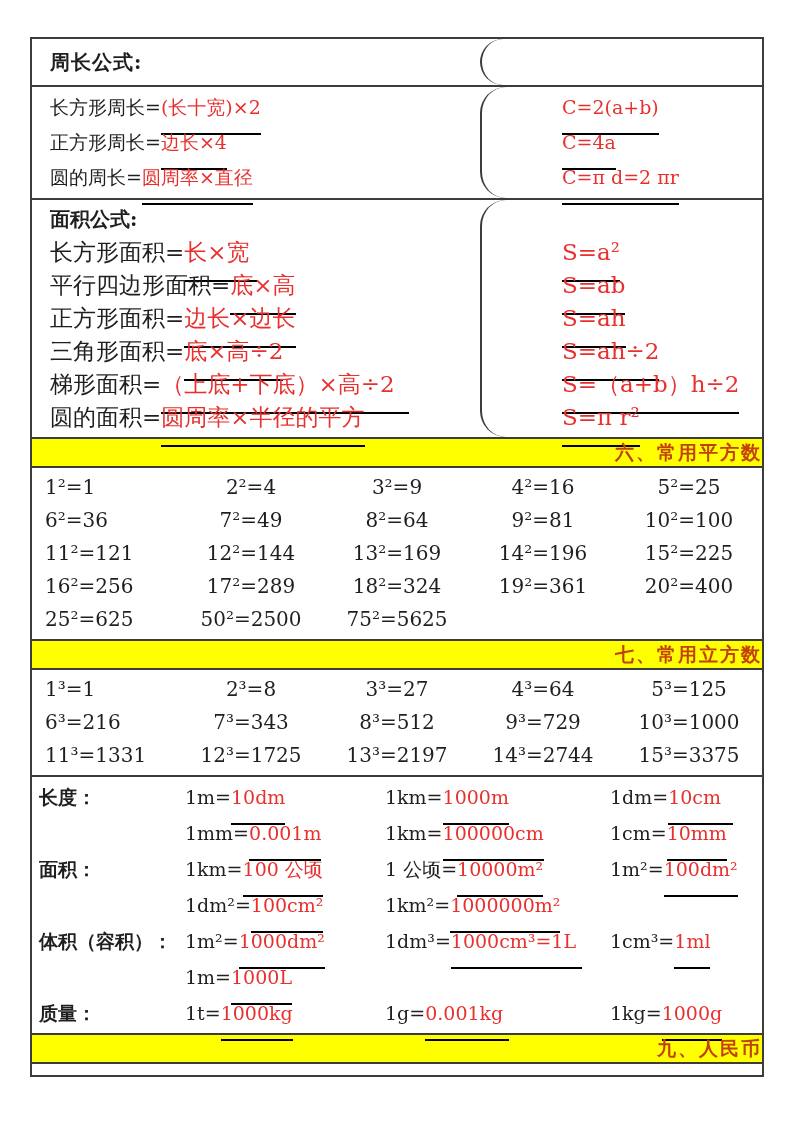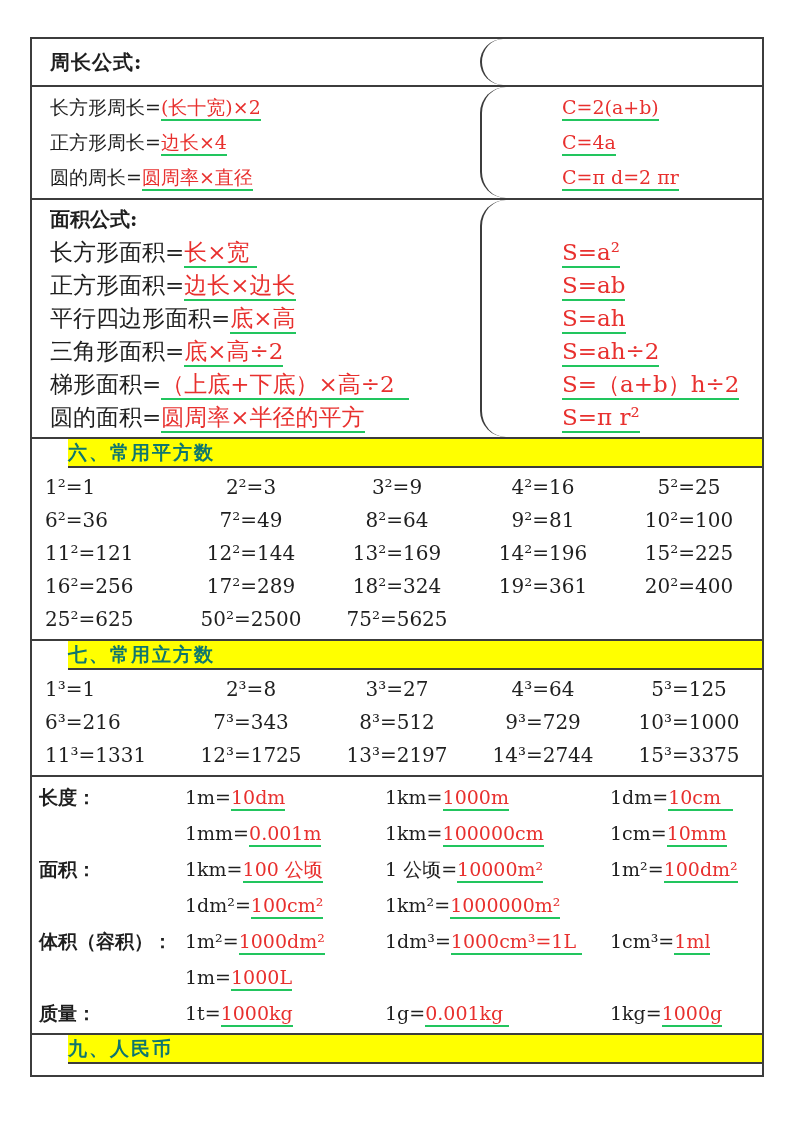--- a/index.html
+++ b/index.html
@@ -13,26 +13,25 @@
     border:2px solid #3c3c3c;background:#fff;
   }
   .twocol{display:flex;border-bottom:2px solid #3c3c3c;}
   .twocol .lcol{width:448px;box-sizing:border-box;padding:3px 0 3px 18px;}
   .twocol .rcol{flex:1;border-left:2px solid #3c3c3c;box-sizing:border-box;padding:3px 0 3px 80px;border-radius:26px;}
   .sec-title{font-weight:bold;font-size:20px;line-height:40px;letter-spacing:1px;}
   .frow{font-size:19px;line-height:35px;white-space:pre;}
   .arow{font-size:23px;line-height:33px;white-space:pre;}
   .atitle{font-weight:bold;font-size:20px;line-height:33px;}
   .red{color:#e8302e;}
-  .u{border-bottom:2px solid #22c55e;padding-bottom:1px;white-space:pre;}
+  .u{border-bottom:2px solid #000000;padding-bottom:15px;white-space:pre;}
   .band{
-    background:#ffff00;color:#0f766e;font-weight:bold;font-size:19px;
-    text-align:left;height:27px;line-height:27px;letter-spacing:2px;
+    background:#ffff00;color:#c2410c;font-weight:bold;font-size:19px;
+    text-align:right;height:27px;line-height:27px;letter-spacing:2px;
     border-bottom:2px solid #3c3c3c;
-    margin-left:36px;
   }
   .grid5{
     display:grid;grid-template-columns:repeat(5,1fr);
     font-size:20px;border-bottom:2px solid #3c3c3c;padding:3px 0;
   }
   .grid5 .cell{line-height:33px;text-align:center;white-space:pre;}
   .grid5 .cell.c0{text-align:left;padding-left:13px;}
   .ugrid{
     display:grid;grid-template-columns:153px 200px 225px 1fr;
     font-size:19px;border-bottom:2px solid #3c3c3c;padding:2px 0;
@@ -63,41 +62,41 @@
         <div class="frow"><span class="red u">C=2(a+b)</span></div>
         <div class="frow"><span class="red u">C=4a</span></div>
         <div class="frow"><span class="red u">C=π d=2 πr</span></div>
       </div>
   </div>
 
   <div class="twocol">
     <div class="lcol" id="area-left">
       <div class="atitle">面积公式:</div>
     <div class="arow"><span>长方形面积=</span><span class="red u">长×宽 </span></div>
+        <div class="arow"><span>平行四边形面积=</span><span class="red u">底×高</span></div>
         <div class="arow"><span>正方形面积=</span><span class="red u">边长×边长</span></div>
-        <div class="arow"><span>平行四边形面积=</span><span class="red u">底×高</span></div>
         <div class="arow"><span>三角形面积=</span><span class="red u">底×高÷2</span></div>
         <div class="arow"><span>梯形面积=</span><span class="red u">（上底+下底）×高÷2  </span></div>
         <div class="arow"><span>圆的面积=</span><span class="red u">圆周率×半径的平方</span></div>
       </div>
     <div class="rcol" id="area-right">
       <div class="arow">&nbsp;</div>
     <div class="arow"><span class="red u">S=a²</span></div>
         <div class="arow"><span class="red u">S=ab</span></div>
         <div class="arow"><span class="red u">S=ah</span></div>
         <div class="arow"><span class="red u">S=ah÷2</span></div>
         <div class="arow"><span class="red u">S=（a+b）h÷2</span></div>
         <div class="arow"><span class="red u">S=π r²</span></div>
       </div>
   </div>
 
   <div class="band">六、常用平方数</div>
   <div class="grid5" id="squares-grid">
       <div class="cell c0">1²=1</div>
-      <div class="cell cn">2²=3</div>
+      <div class="cell cn">2²=4</div>
       <div class="cell cn">3²=9</div>
       <div class="cell cn">4²=16</div>
       <div class="cell cn">5²=25</div>
       <div class="cell c0">6²=36</div>
       <div class="cell cn">7²=49</div>
       <div class="cell cn">8²=64</div>
       <div class="cell cn">9²=81</div>
       <div class="cell cn">10²=100</div>
       <div class="cell c0">11²=121</div>
       <div class="cell cn">12²=144</div>

